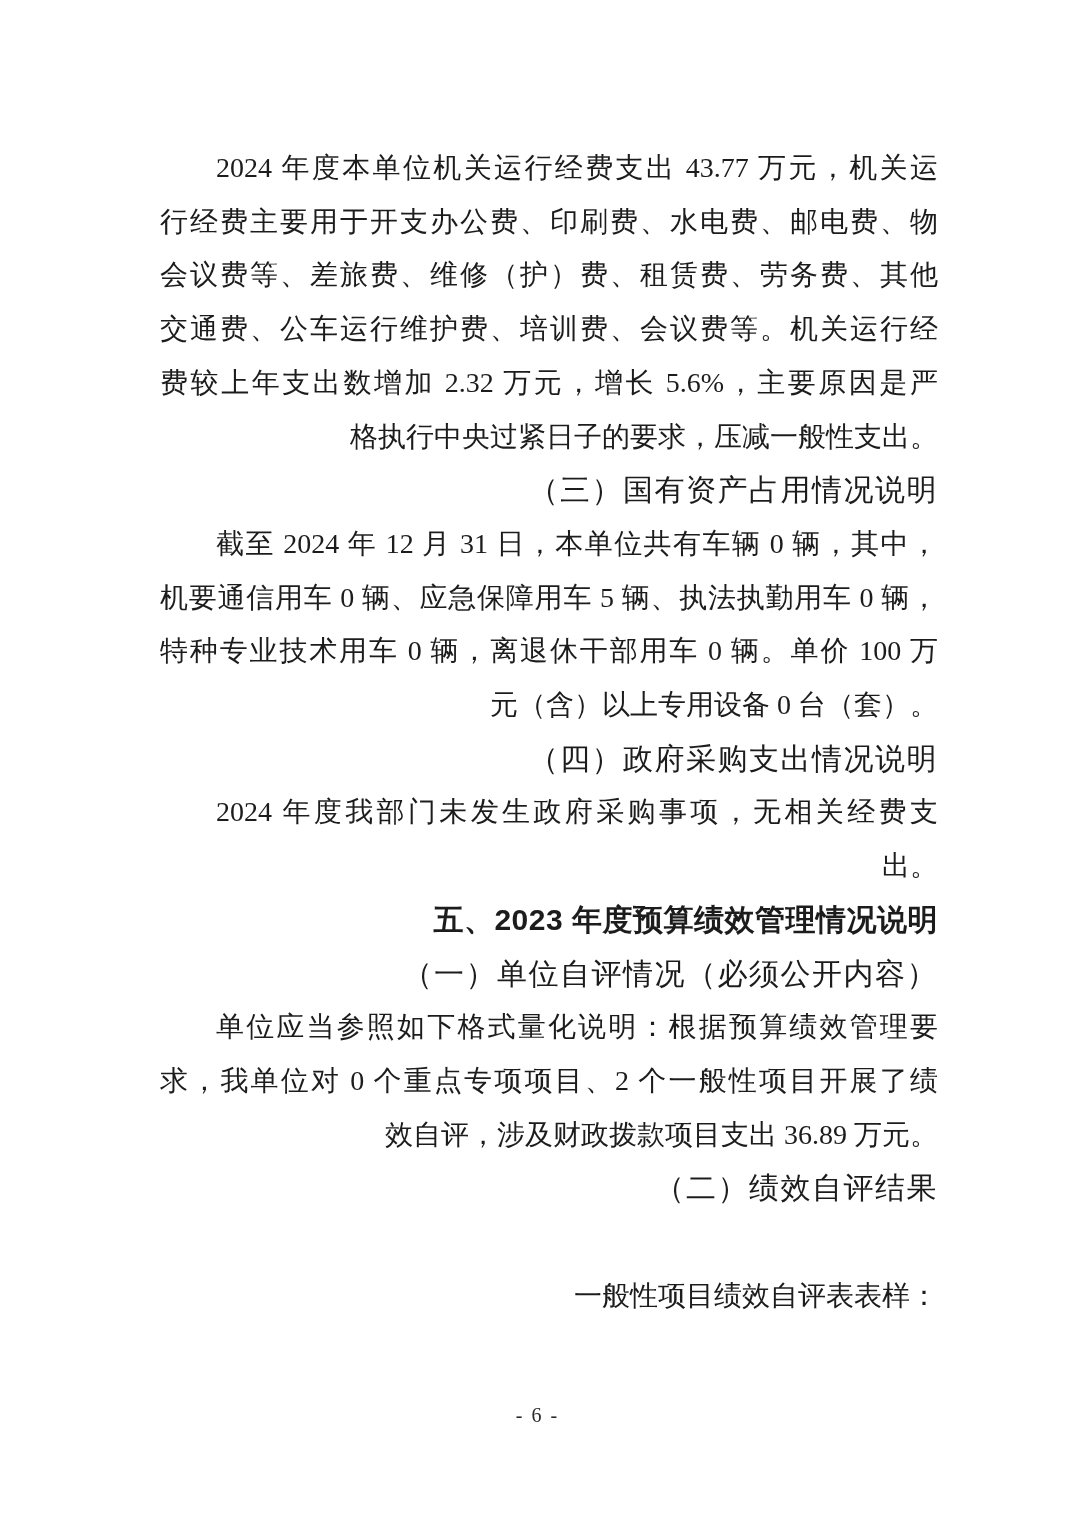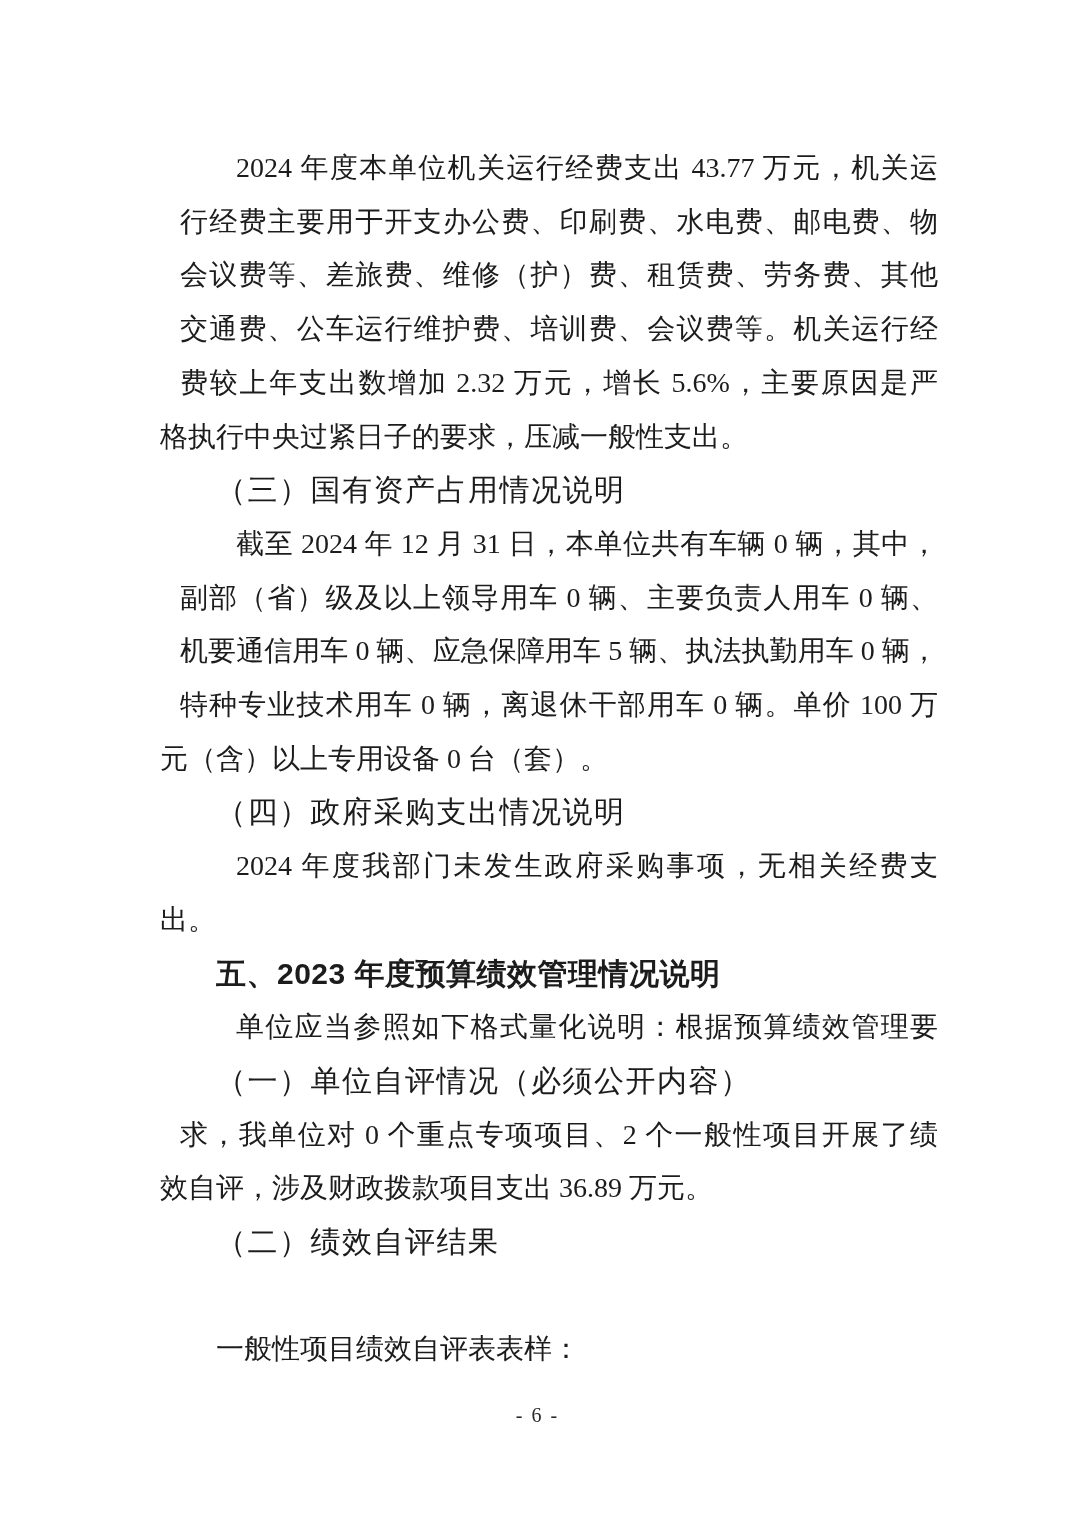--- a/index.html
+++ b/index.html
@@ -21,27 +21,26 @@
     position: absolute;
     left: 160px;
     top: 141px;
     width: 778px;
   }
   .line {
     min-height: 53.7px;
     line-height: 53.7px;
     font-size: 28px;
     overflow: hidden;
-    text-align: left;
+    text-align: right;
   }
   .line.indent { text-indent: 56px; }
   .line.fill {
     text-align: justify;
     text-align-last: justify;
-    margin-left: 20px;
   }
   .line.h-kai {
     font-weight: 400;
     font-size: 30px;
     letter-spacing: 1.5px;
     font-family: "Liberation Serif", "DejaVu Serif", serif;
   }
   .line.h-hei {
     font-weight: 700;
     font-size: 30px;
@@ -66,30 +65,29 @@
 <div class="page">
   <div class="content">
       <div class="line body indent fill">2024 年度本单位机关运行经费支出 43.77 万元，机关运</div>
       <div class="line body fill">行经费主要用于开支办公费、印刷费、水电费、邮电费、物</div>
       <div class="line body fill">会议费等、差旅费、维修（护）费、租赁费、劳务费、其他</div>
       <div class="line body fill">交通费、公车运行维护费、培训费、会议费等。机关运行经</div>
       <div class="line body fill">费较上年支出数增加 2.32 万元，增长 5.6%，主要原因是严</div>
       <div class="line body">格执行中央过紧日子的要求，压减一般性支出。</div>
       <div class="line h-kai indent">（三）国有资产占用情况说明</div>
       <div class="line body indent fill">截至 2024 年 12 月 31 日，本单位共有车辆 0 辆，其中，</div>
-      <div class="line body fill">副部（省）级及以上领导用车 0 辆、主要负责人用车 0 辆、</div>
       <div class="line body fill">机要通信用车 0 辆、应急保障用车 5 辆、执法执勤用车 0 辆，</div>
       <div class="line body fill">特种专业技术用车 0 辆，离退休干部用车 0 辆。单价 100 万</div>
       <div class="line body">元（含）以上专用设备 0 台（套）。</div>
       <div class="line h-kai indent">（四）政府采购支出情况说明</div>
       <div class="line body indent fill">2024 年度我部门未发生政府采购事项，无相关经费支</div>
       <div class="line body">出。</div>
       <div class="line h-hei indent">五、2023 年度预算绩效管理情况说明</div>
+      <div class="line h-kai indent">（一）单位自评情况（必须公开内容）</div>
       <div class="line body indent fill">单位应当参照如下格式量化说明：根据预算绩效管理要</div>
-      <div class="line h-kai indent">（一）单位自评情况（必须公开内容）</div>
       <div class="line body fill">求，我单位对 0 个重点专项项目、2 个一般性项目开展了绩</div>
       <div class="line body">效自评，涉及财政拨款项目支出 36.89 万元。</div>
       <div class="line h-kai indent">（二）绩效自评结果</div>
       <div class="line blank"></div>
       <div class="line body indent">一般性项目绩效自评表表样：</div>
     </div>
   <div class="footer">
     <span>- 6 -</span>
   </div>
 </div>

